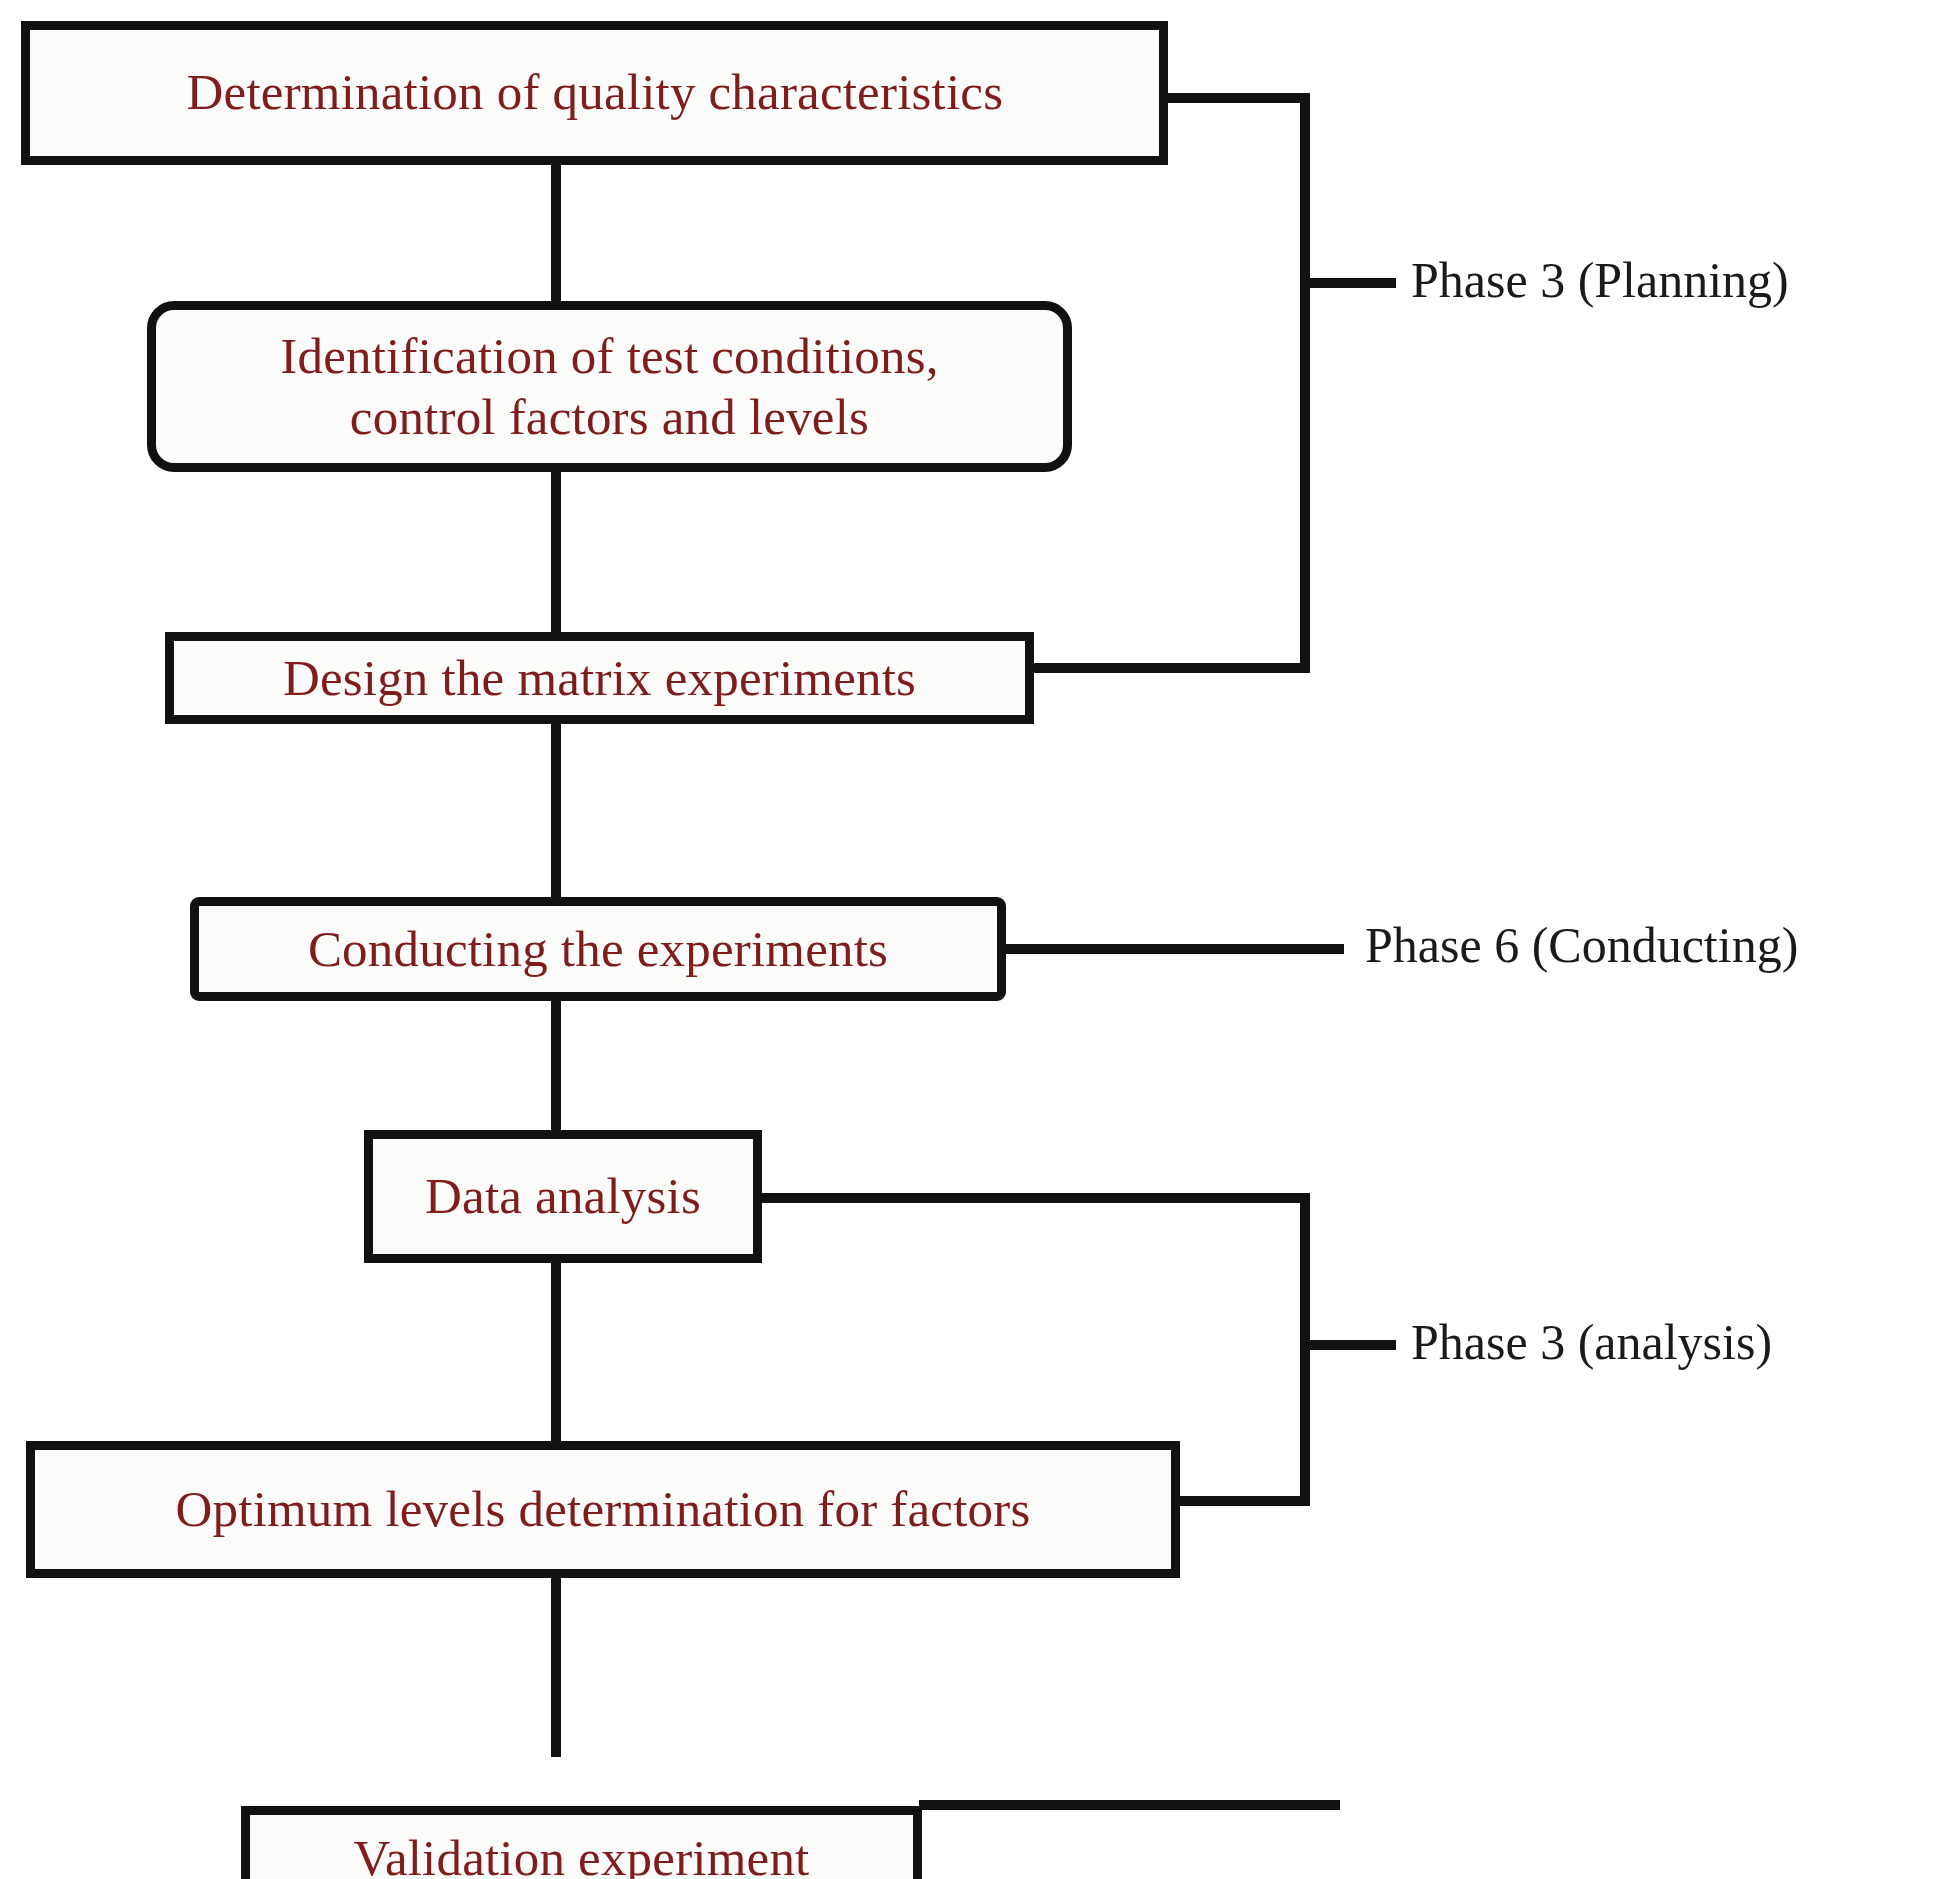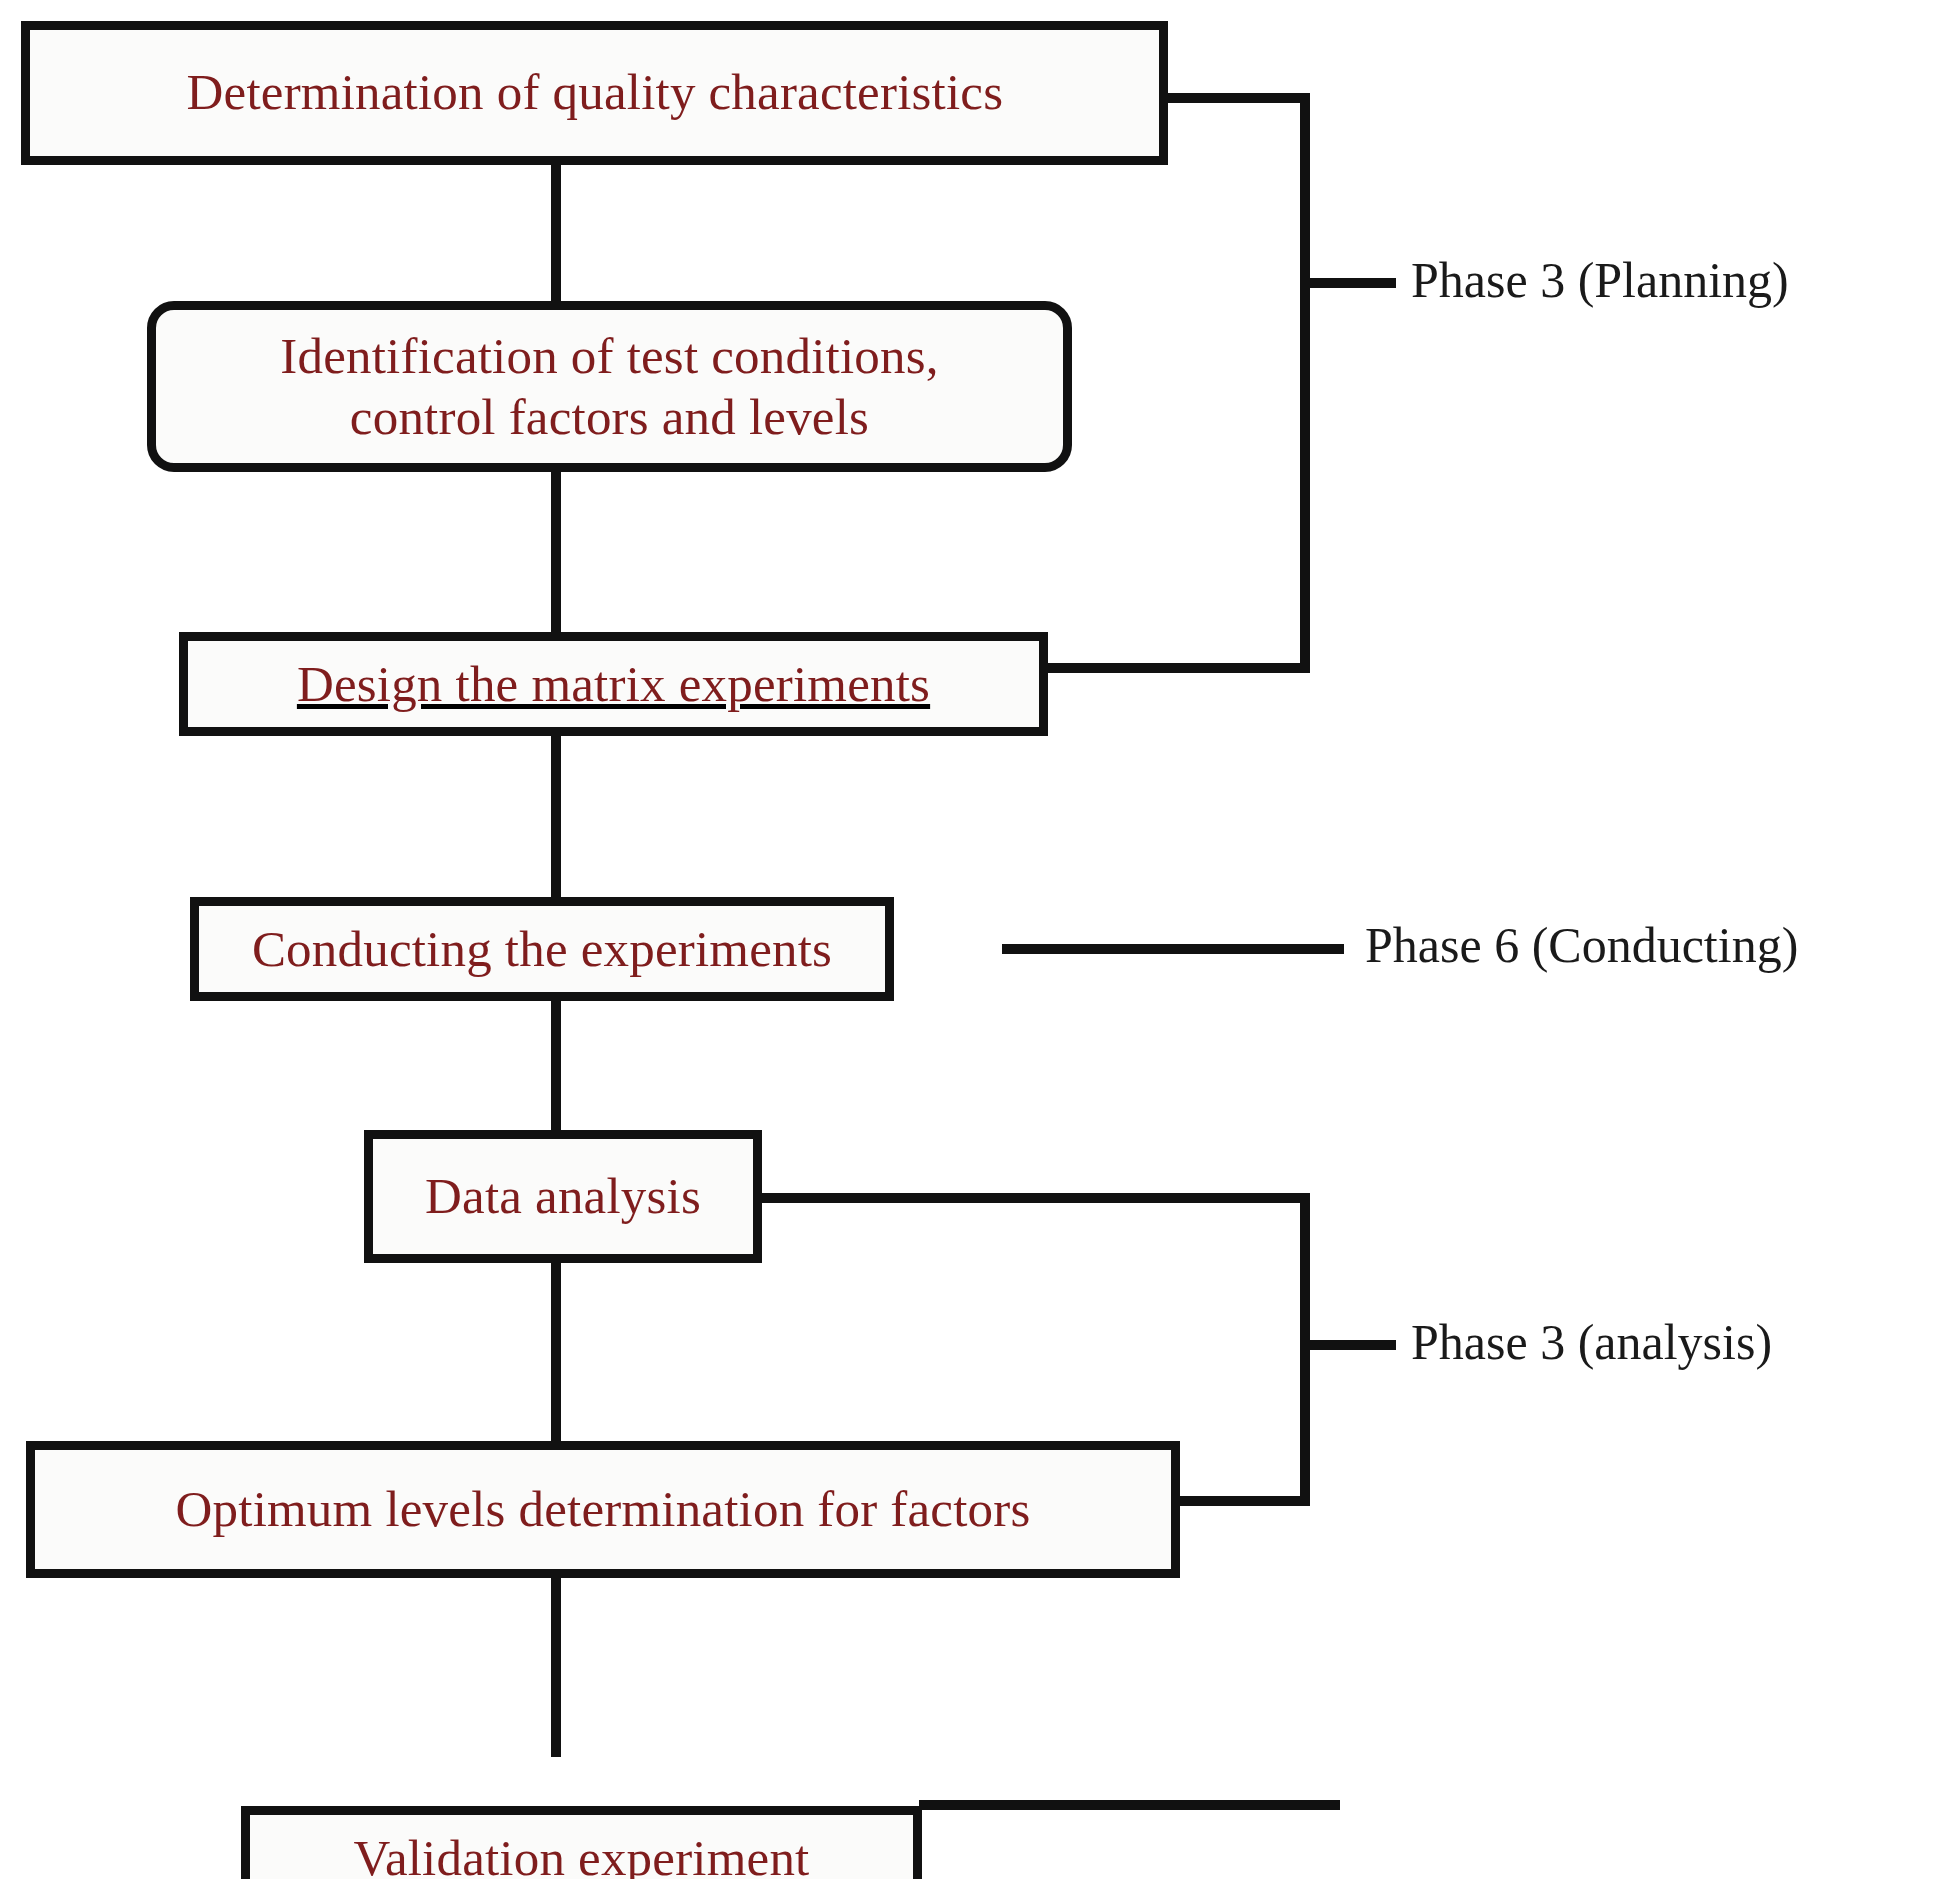--- a/index.html
+++ b/index.html
@@ -33,22 +33,22 @@
     font-size: 51px;
     line-height: 1.18;
     letter-spacing: 0.2px;
     white-space: pre-line;
     padding: 0 12px;
   }
 
   .n-determination { left: 21.4px;  top: 20.5px;   width: 1147px; height: 144px; }
   .n-identification{ left: 147px; top: 301px;  width: 925px; height: 171px; border-radius: 27px; }
   .n-identification .node-label { text-align: center; }
-  .n-design        { left: 179px; top: 632px;  width: 869px; height: 104px; text-decoration: underline; }
-  .n-conducting    { left: 190px; top: 897px; width: 704px;  height: 104px; }
+  .n-design        { left: 165px; top: 632px;  width: 869px; height: 92px; }
+  .n-conducting    { left: 190px; top: 897px; width: 816px;  height: 104px; border-radius: 9px; }
   .n-dataanalysis  { left: 364px; top: 1130px; width: 398px;  height: 133px; }
   .n-optimum       { left: 26px;  top: 1441px; width: 1154px; height: 137px; }
   .n-validation    { left: 241px; top: 1806px; width: 681px;  height: 104px; }
 
   
   .conn {
     position: absolute;
     background: #111111;
     z-index: 1;
   }

